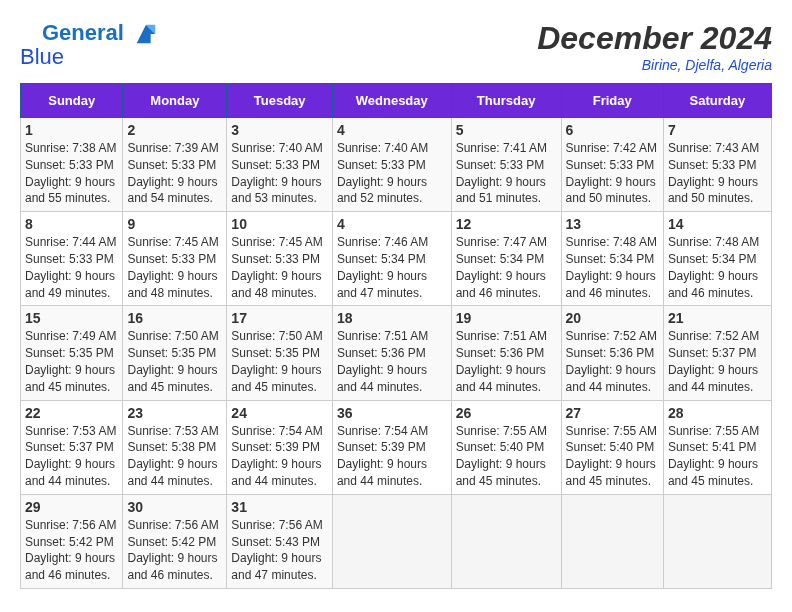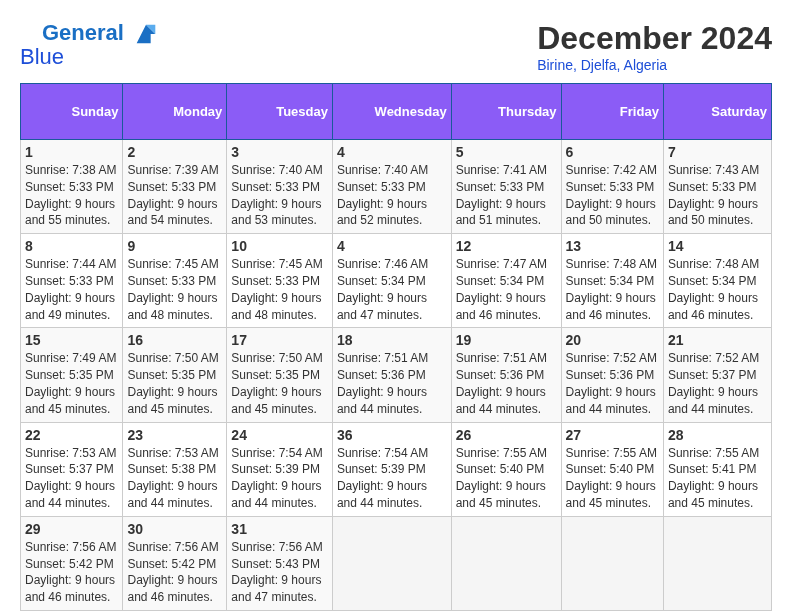--- a/index.html
+++ b/index.html
@@ -29,41 +29,42 @@
     .logo-text span {
       color: #1a6fc4;
       margin-left: 22px;
     }
     .logo-icon {
       width: 28px;
       height: 28px;
       margin-left: 2px;
     }
     .title-block {
-      text-align: left;
+      text-align: right;
+      font-style: italic;
     }
     .month-title {
       font-size: 32px;
       font-weight: bold;
       color: #333;
     }
     .subtitle {
       font-size: 14px;
       color: #1d4ed8;
     }
     table {
       width: 100%;
       border-collapse: collapse;
       font-size: 11px;
     }
     thead tr th {
-      background-color: #8b5cf6;
+      background-color: #6d28d9;
       color: #fff;
-      padding: 20px 4px;
-      text-align: right;
+      padding: 9px 4px;
+      text-align: center;
       font-size: 13px;
       font-weight: bold;
       border: 1px solid #1a5a9a;
     }
     tbody tr td {
       border: 1px solid #ccc;
       vertical-align: top;
       padding: 4px;
       height: 80px;
       background: #fff;

